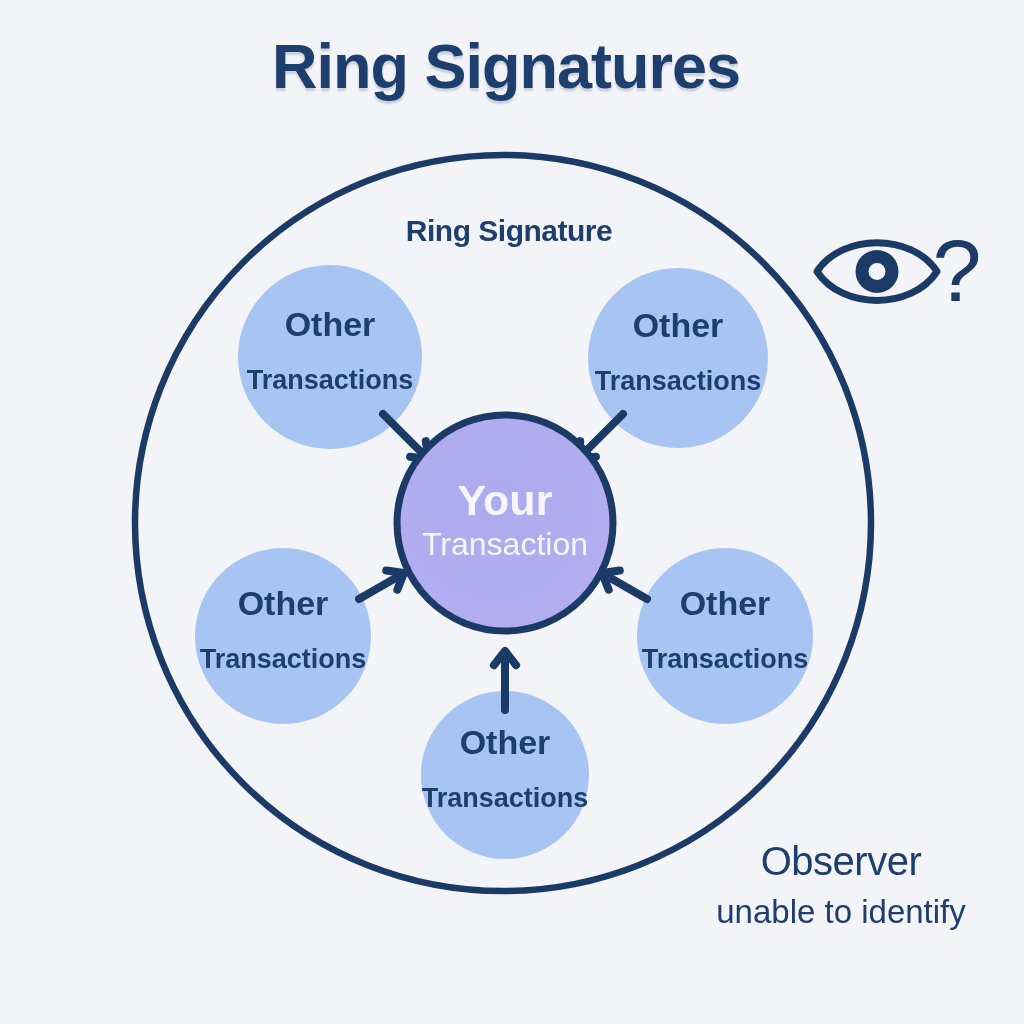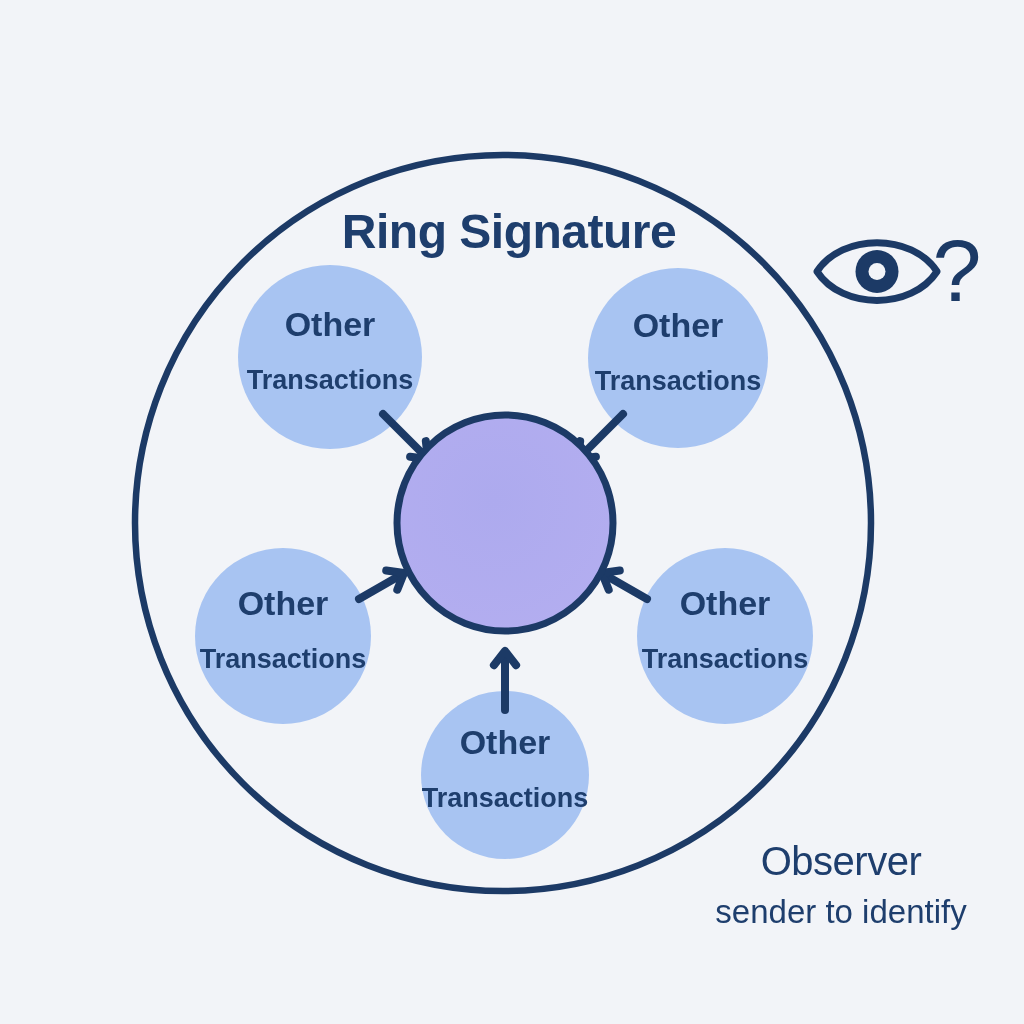--- a/index.html
+++ b/index.html
@@ -25,21 +25,21 @@
   .arrow{fill:none;stroke:var(--navy);stroke-width:8px;stroke-linecap:round;stroke-linejoin:round;}
   .eye-outline{fill:none;stroke:var(--navy);stroke-width:7px;stroke-linejoin:round;}
   .eye-pupil{fill:var(--navy);}
   .eye-glint{fill:var(--bg);}
 
   .txt{position:absolute;transform:translate(-50%,-50%);text-align:center;white-space:nowrap;color:var(--navy-text);}
   .title{
     left:506px;top:66px;font-size:63px;font-weight:700;letter-spacing:-1px;
     text-shadow:0 3px 2px rgba(23,43,82,0.18);
   }
-  .ring-label{left:509px;top:231px;font-size:48px;font-weight:700;letter-spacing:-0.5px;}
+  .ring-label{left:509px;top:231px;font-size:30px;font-weight:700;letter-spacing:-0.5px;}
   .sat-label{font-weight:600;}
   .sat-label .l1{display:block;font-size:34px;line-height:34px;}
   .sat-label .l2{display:block;font-size:27px;line-height:31px;margin-top:24px;}
   .sat-1{left:330px;top:351px;}
   .sat-2{left:678px;top:352px;}
   .sat-3{left:283px;top:630px;}
   .sat-4{left:725px;top:630px;}
   .sat-5{left:505px;top:769px;}
   .center-label{left:505px;top:520px;color:var(--center-text);}
   .center-label .l1{display:block;font-size:43px;line-height:48px;font-weight:600;}
@@ -94,20 +94,21 @@
 
     <circle class="center-circle" cx="505" cy="523" r="108"></circle>
 
     <g>
       <path class="eye-outline" d="M 817 271.5 C 842 233 912 233 937 271.5 C 912 310 842 310 817 271.5 Z"></path>
       <circle class="eye-pupil" cx="877" cy="271.5" r="21.5"></circle>
       <circle class="eye-glint" cx="877" cy="271.5" r="8.5"></circle>
     </g>
   </svg>
 
+  <div class="txt title">Ring Signatures</div>
 
   <div class="txt ring-label">Ring Signature</div>
 
   <div class="txt sat-label sat-1">
     <span class="l1">Other</span>
     <span class="l2">Transactions</span>
   </div>
   <div class="txt sat-label sat-2">
     <span class="l1">Other</span>
     <span class="l2">Transactions</span>
@@ -118,21 +119,25 @@
   </div>
   <div class="txt sat-label sat-4">
     <span class="l1">Other</span>
     <span class="l2">Transactions</span>
   </div>
   <div class="txt sat-label sat-5">
     <span class="l1">Other</span>
     <span class="l2">Transactions</span>
   </div>
 
+  <div class="txt center-label">
+    <span class="l1">Your</span>
+    <span class="l2">Transaction</span>
+  </div>
 
   <div class="txt qmark">?</div>
 
   <div class="txt observer">
     <span class="l1">Observer</span>
-    <span class="l2">sender to identify</span>
+    <span class="l2">unable to identify</span>
   </div>
 
 </div>
 
 </body></html>

